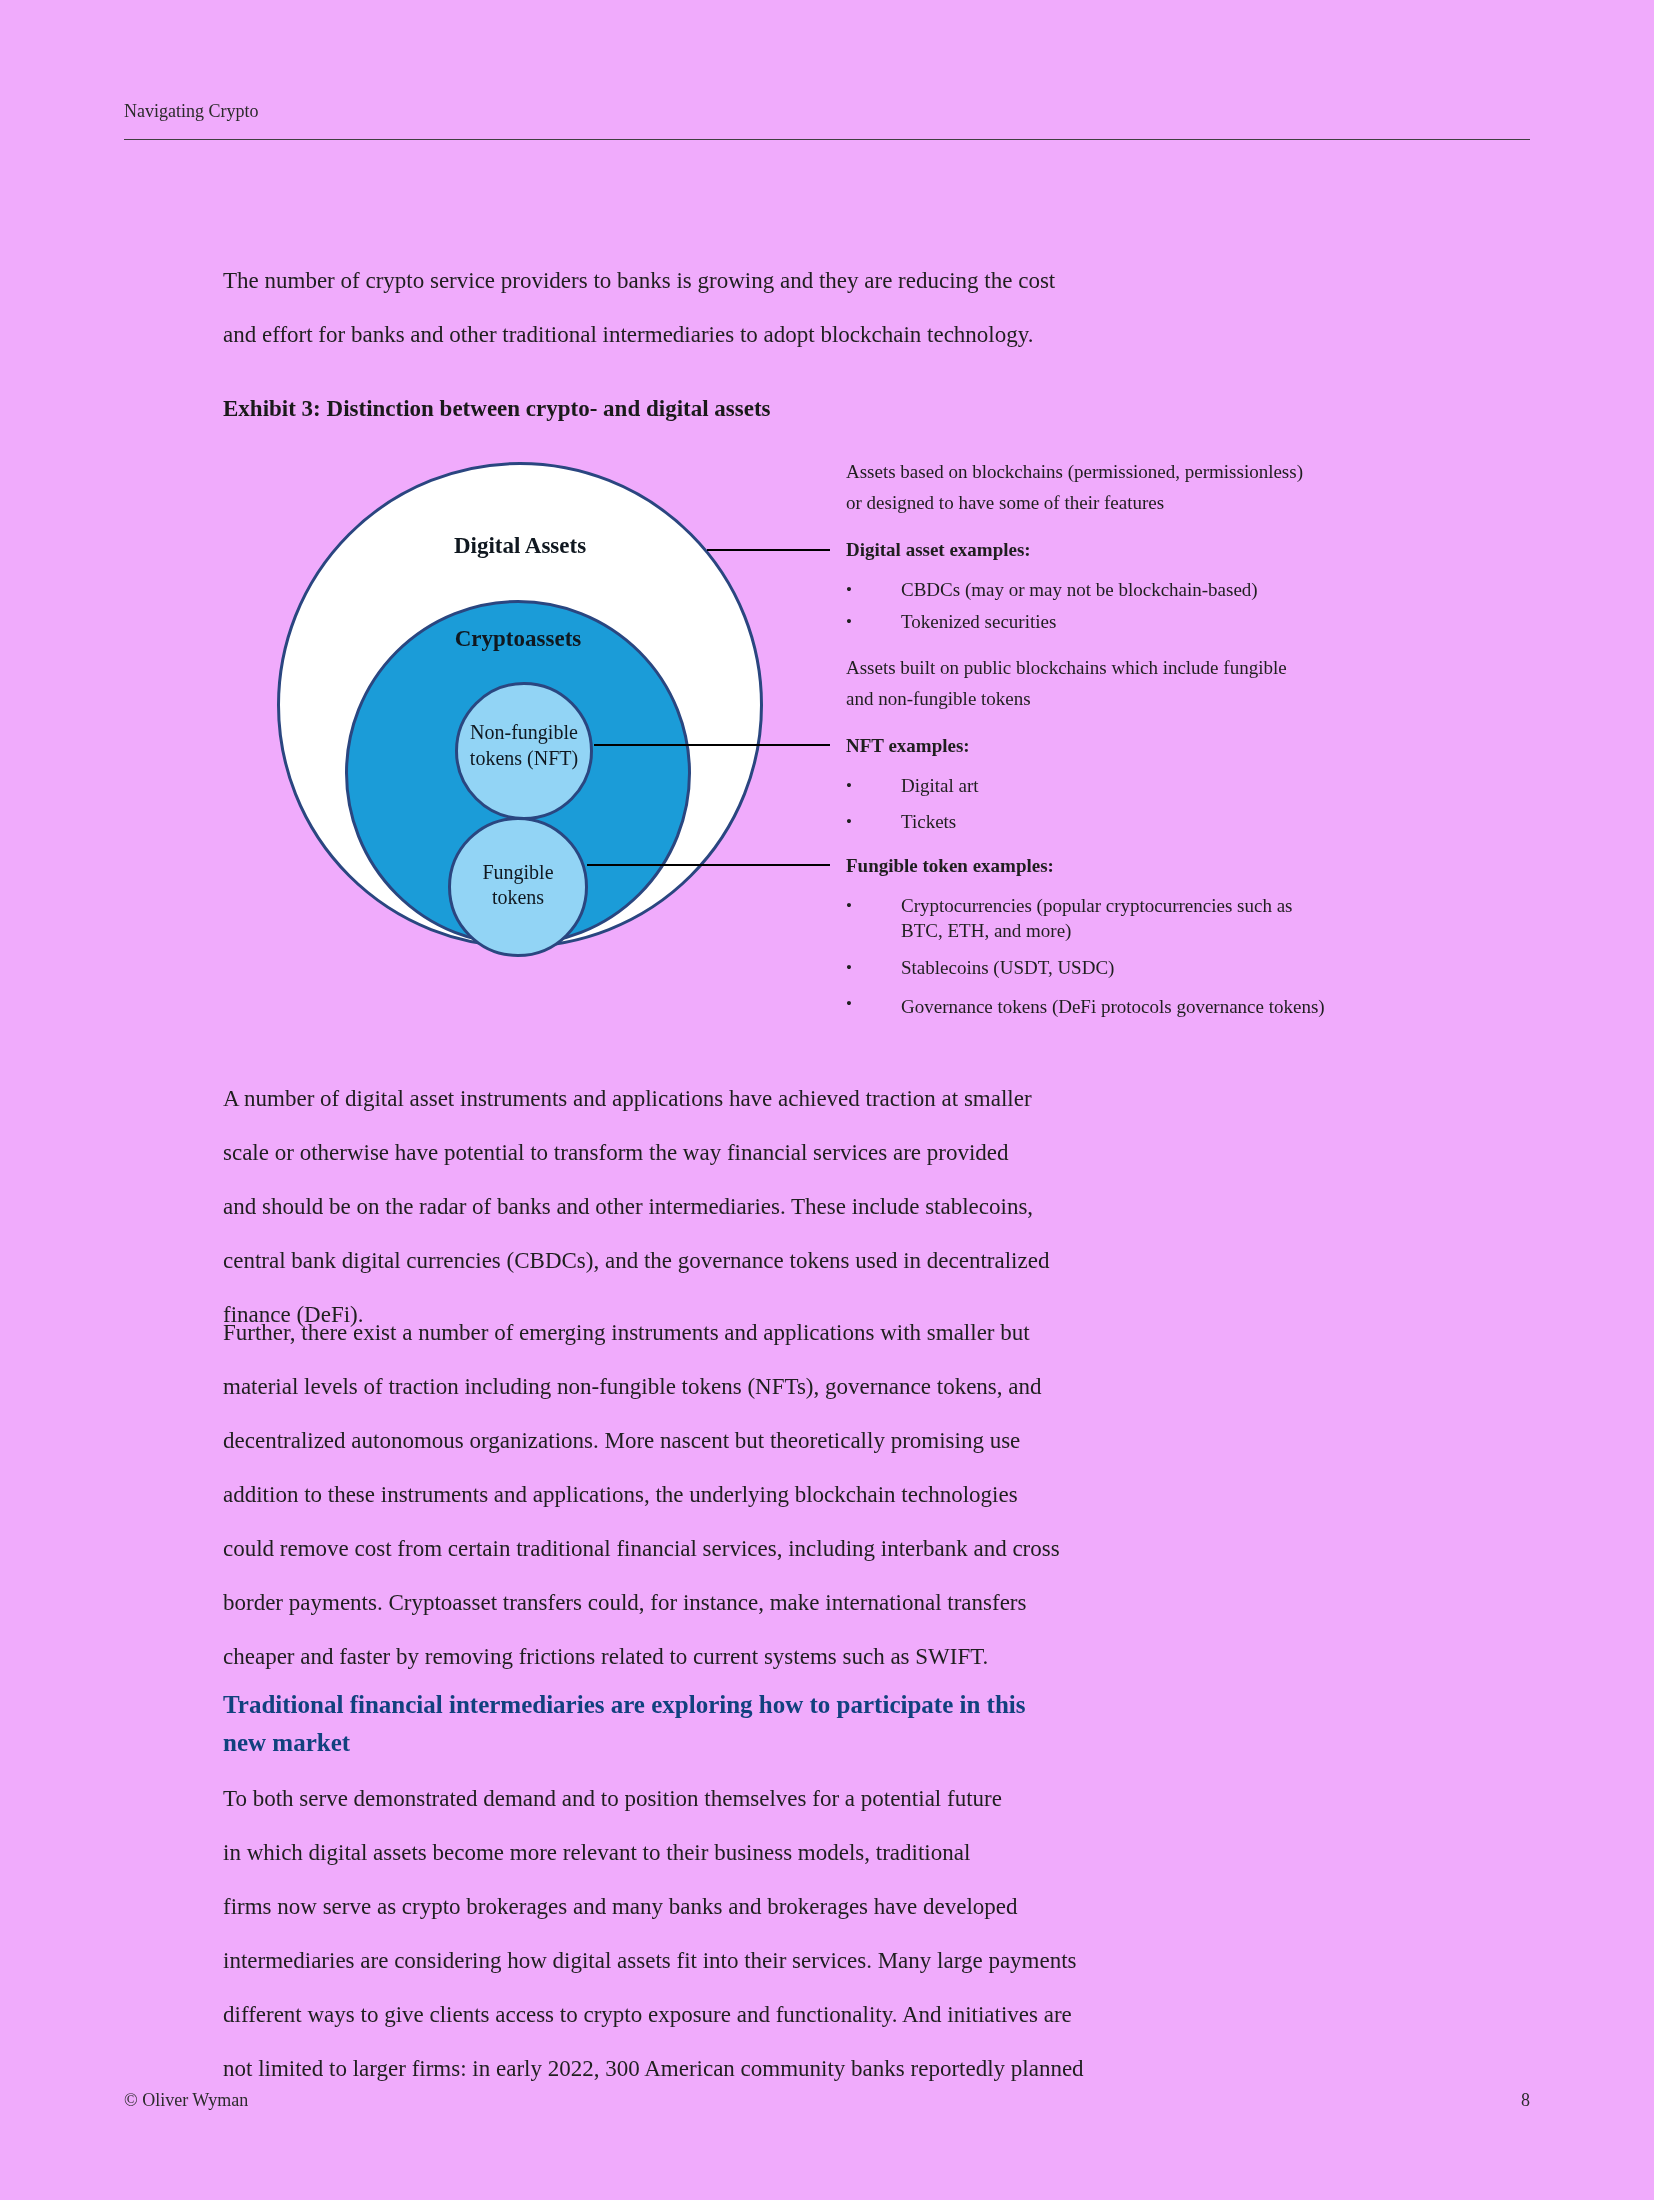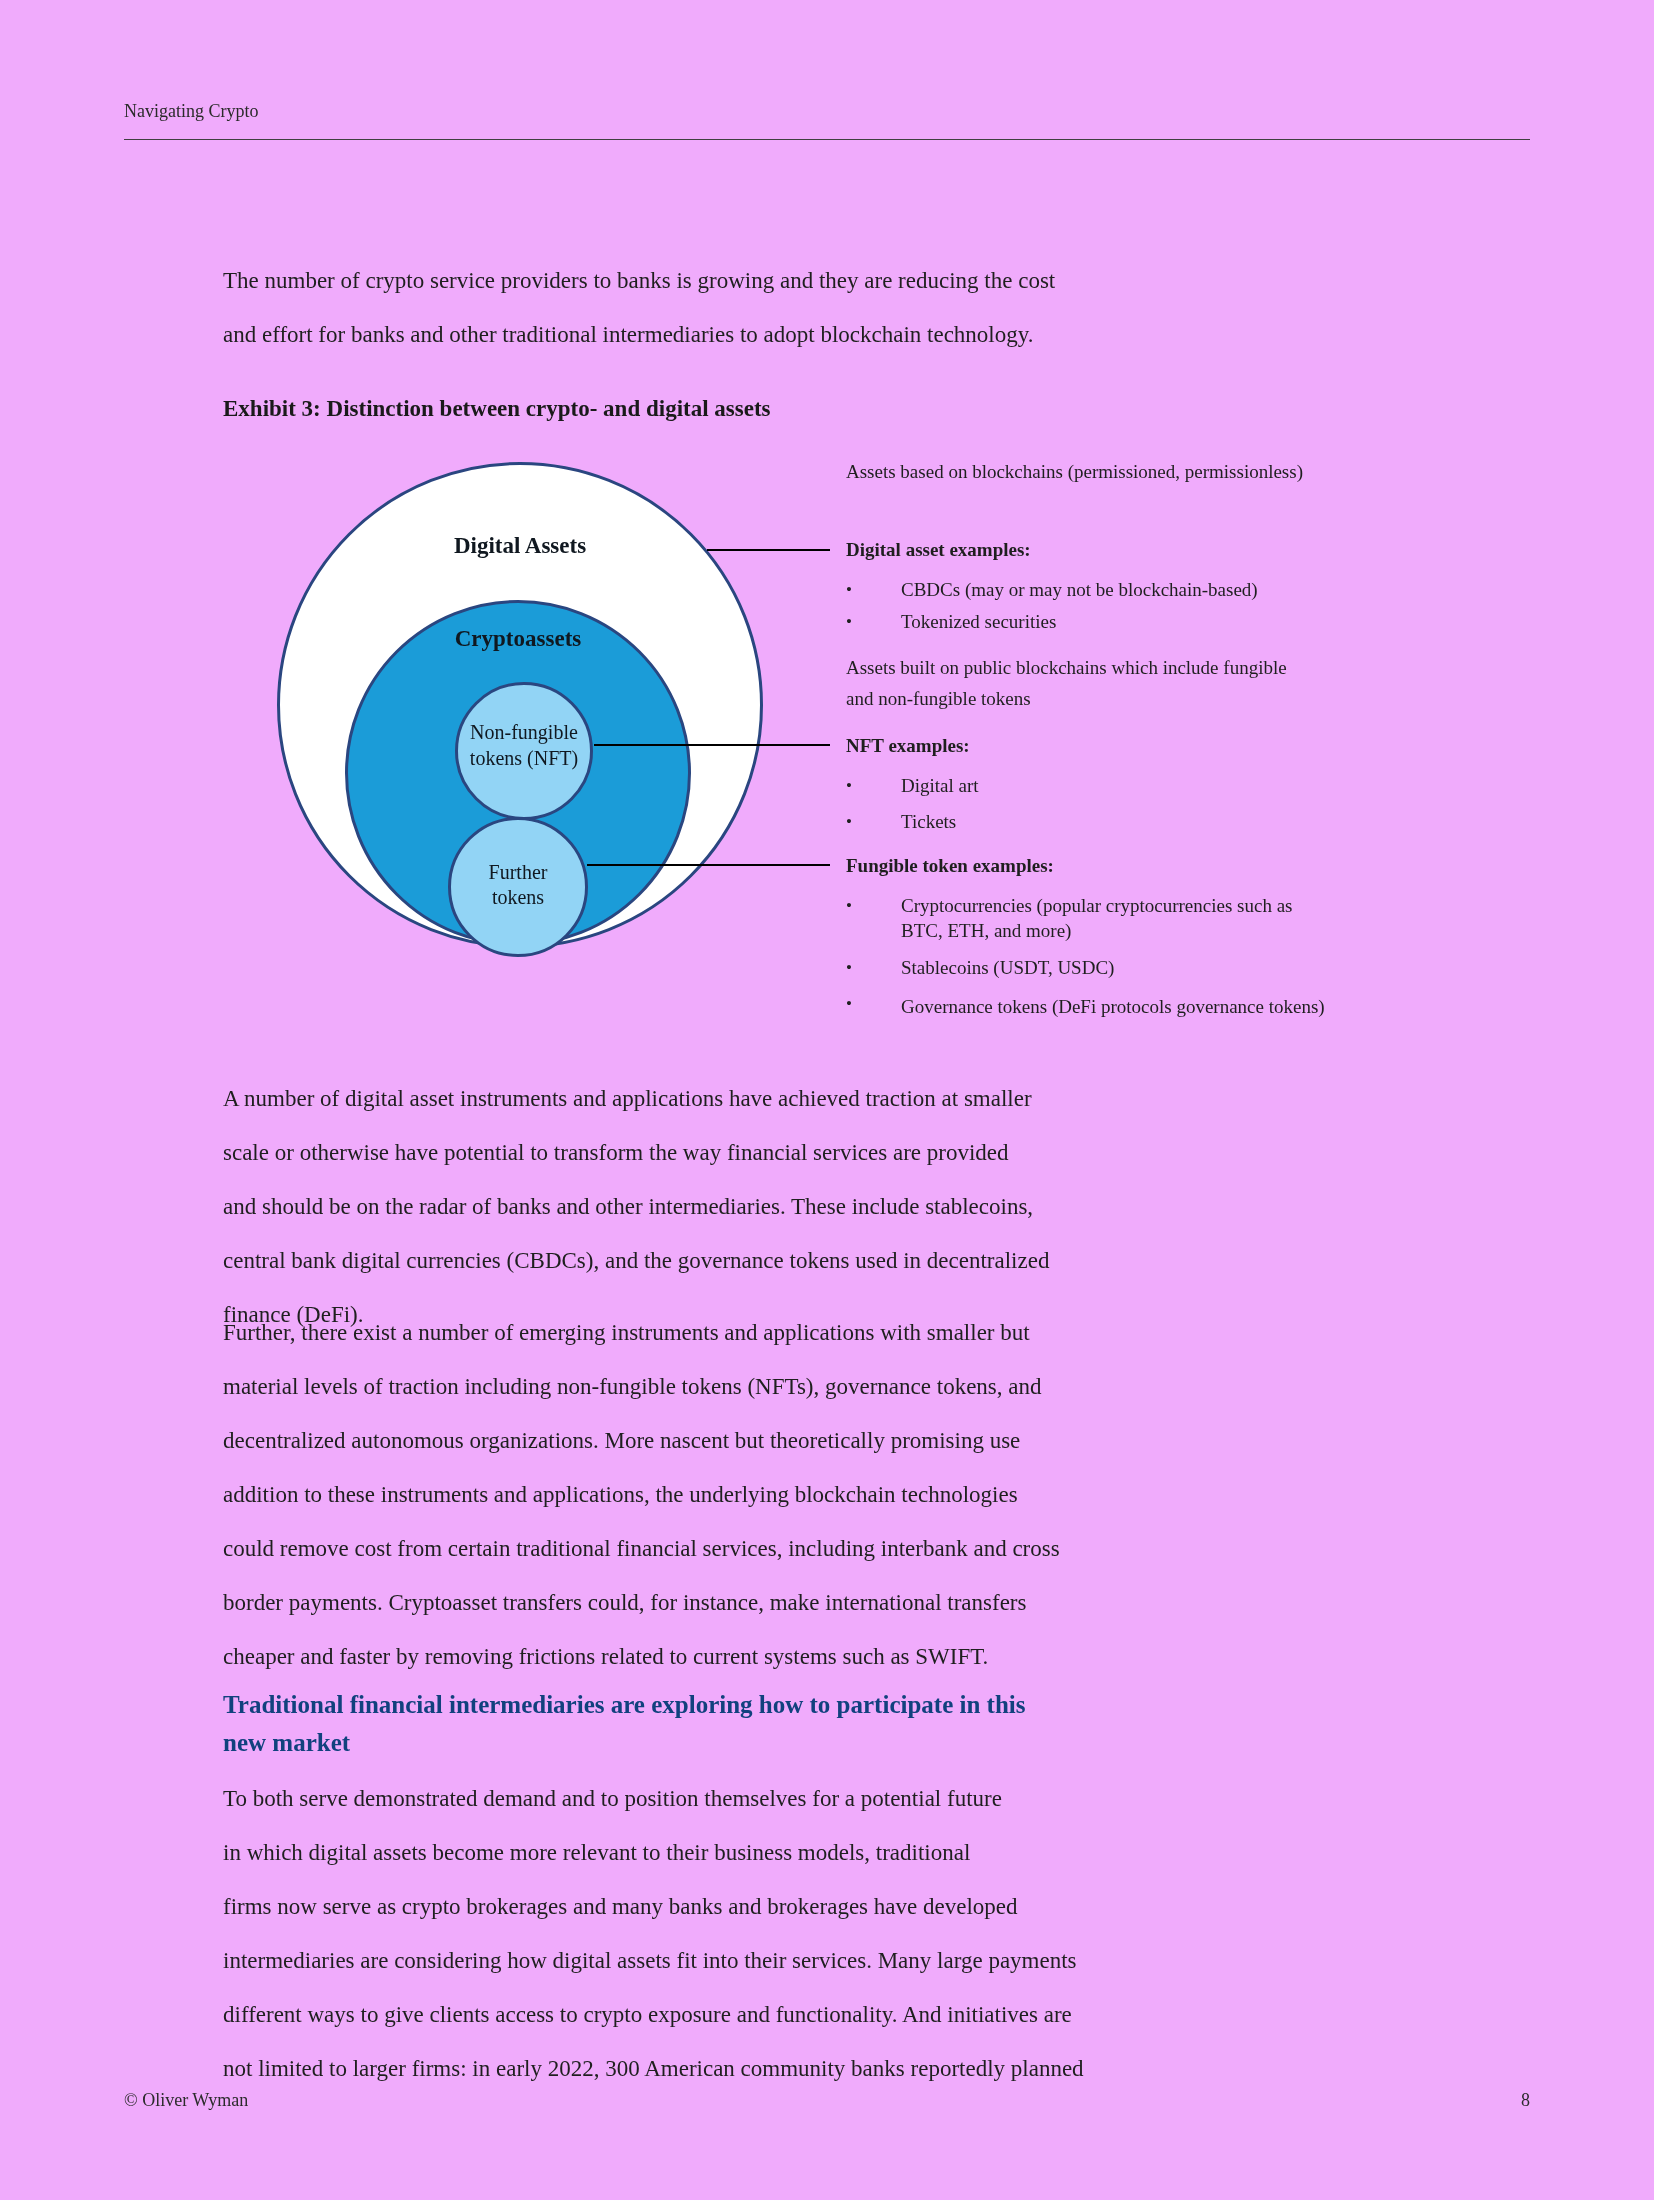--- a/index.html
+++ b/index.html
@@ -81,30 +81,31 @@
     <div class="circle c-nft"></div>
     <div class="circle c-fungible"></div>
 
     <div class="dlabel l-digital">Digital Assets</div>
     <div class="dlabel l-crypto">Cryptoassets</div>
     <div class="dlabel l-nft">
       <div>Non-fungible</div>
       <div>tokens (NFT)</div>
     </div>
     <div class="dlabel l-fungible">
-      <div>Further</div>
+      <div>Fungible</div>
       <div>tokens</div>
     </div>
 
     <div class="connector ln1"></div>
     <div class="connector ln2"></div>
     <div class="connector ln3"></div>
 
     <div class="ann a-intro1">
       <div class="al">Assets based on blockchains (permissioned, permissionless)</div>
+      <div class="al">or designed to have some of their features</div>
     </div>
     <div class="ann ann-head a-dhead">Digital asset examples:</div>
     <div class="ann bullet a-db1">
       <div class="btxt">
           <span class="al">CBDCs (may or may not be blockchain-based)</span>
         </div>
     </div>
     <div class="ann bullet a-db2">
       <div class="btxt">
           <span class="al">Tokenized securities</span>

